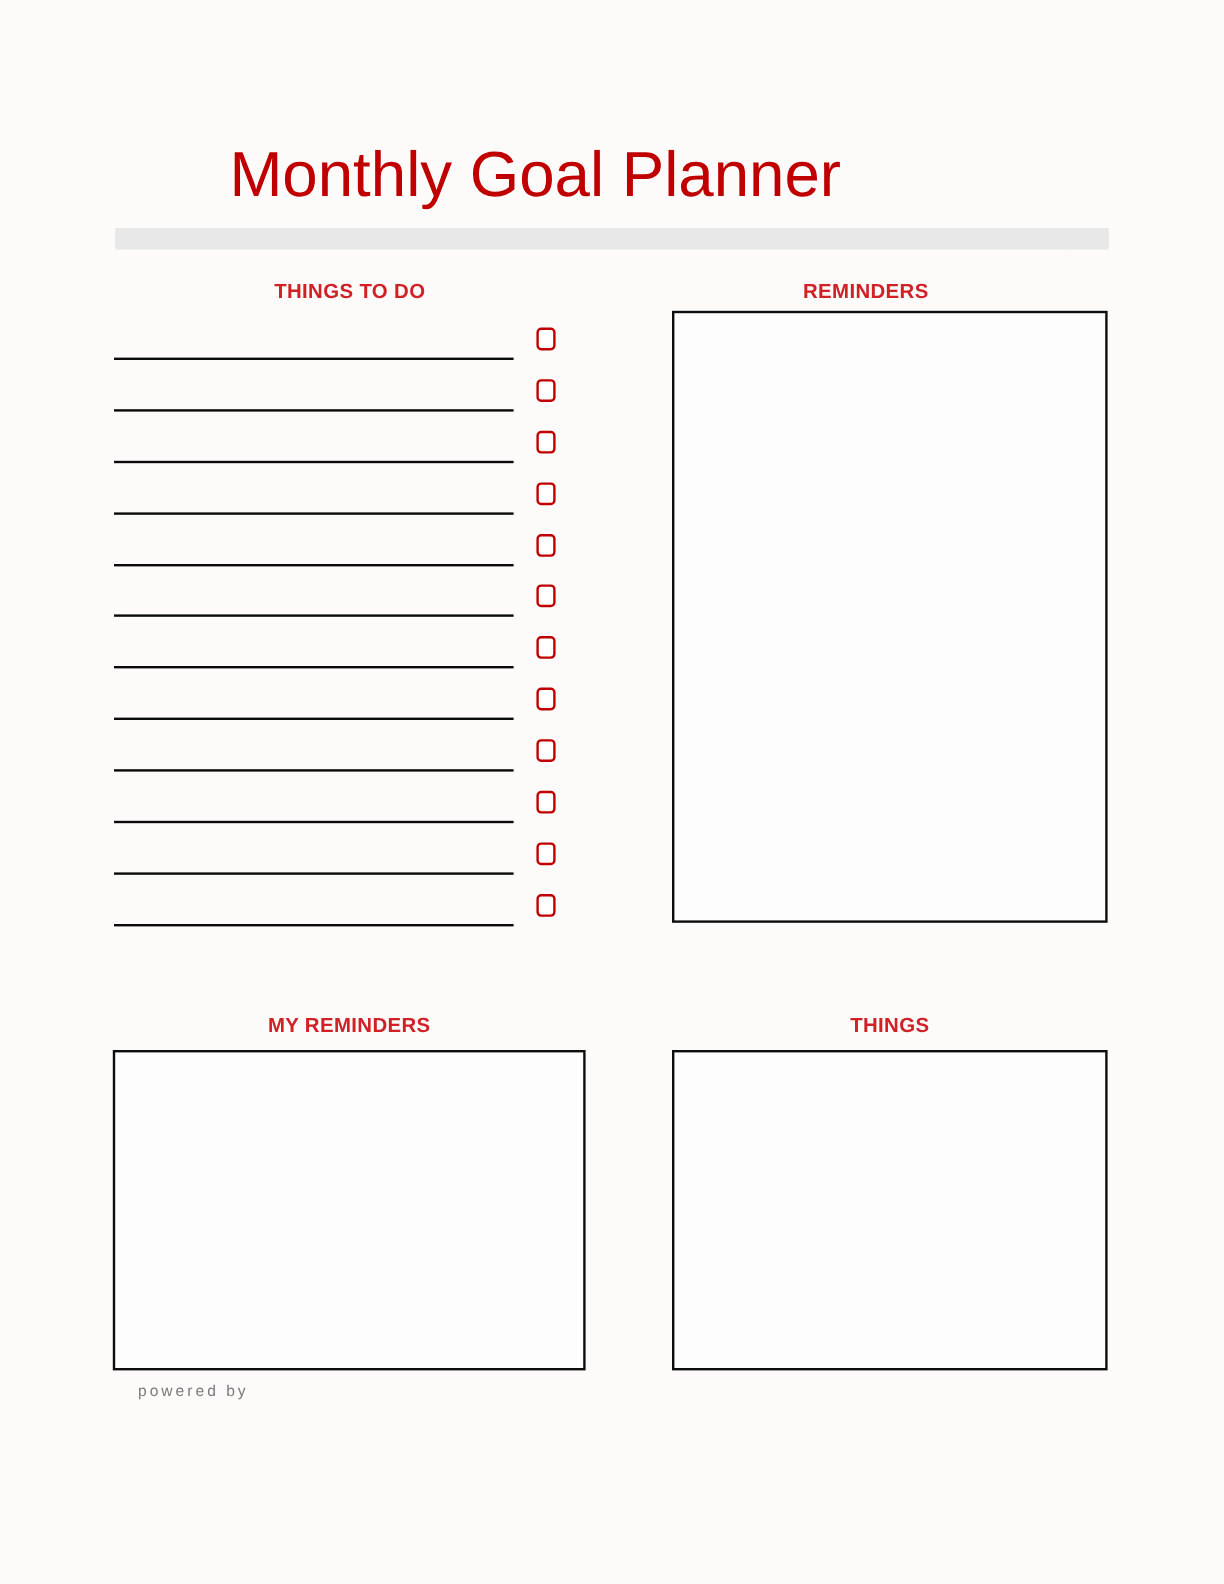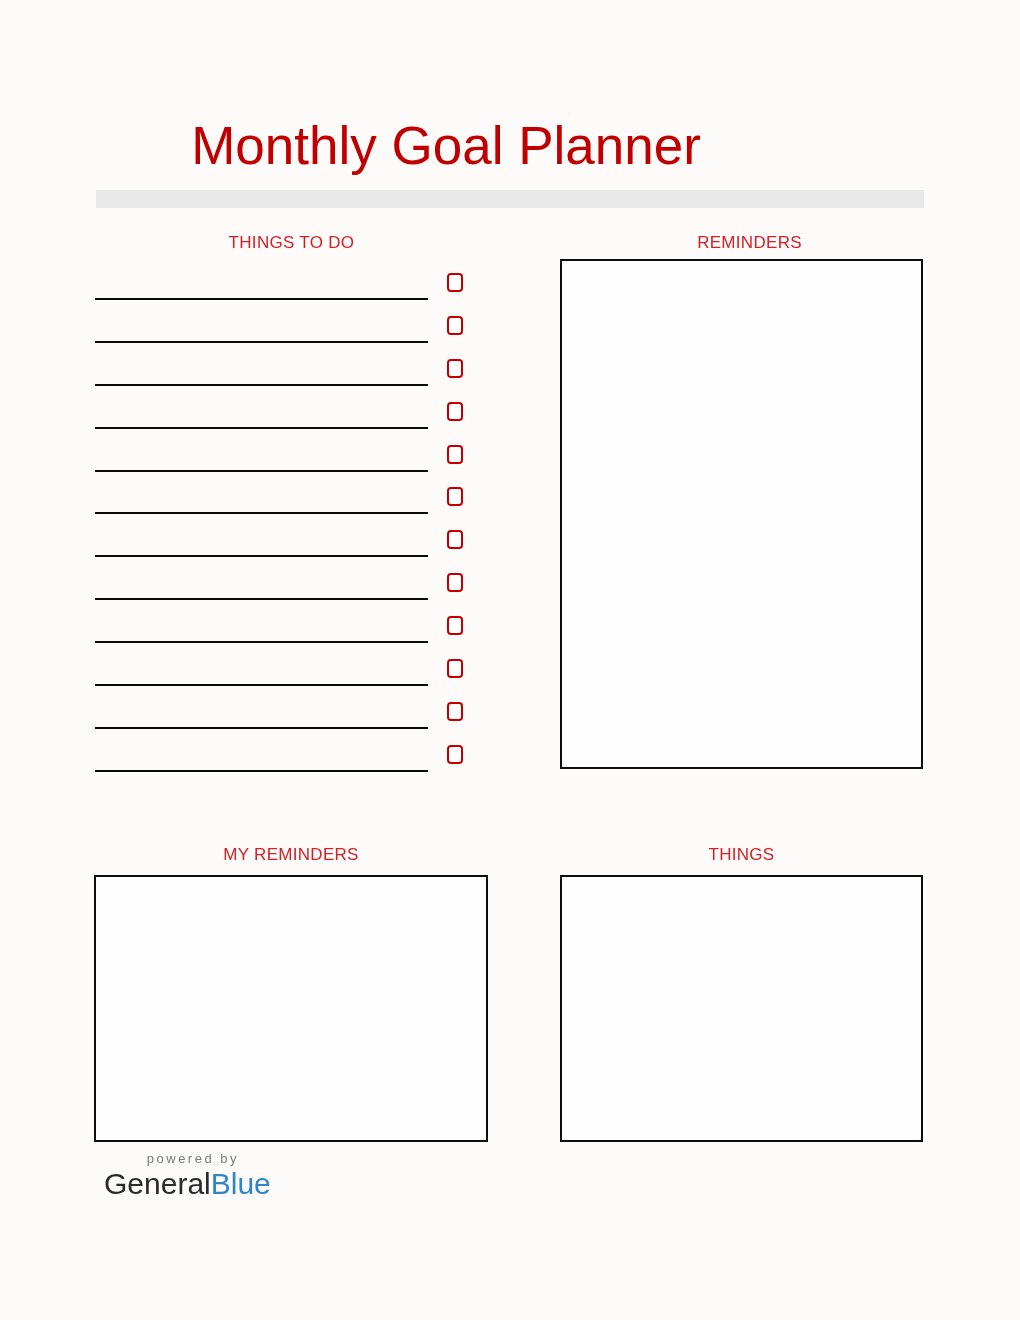--- a/index.html
+++ b/index.html
@@ -28,27 +28,27 @@
   }
   .title-divider {
     position: absolute;
     left: 96px; top: 163px;
     width: 828px; height: 18px;
     background: #e8e8e8;
   }
   .section-heading {
     position: absolute;
     font-size: 17px;
-    font-weight: 400;
+    font-weight: 700;
     letter-spacing: 0.3px;
     color: #d22027;
     text-align: center;
   }
   #todo-heading     { left: 95px;  top: 206px; width: 393px; }
-  #reminders-heading{ left: 568px; top: 206px; width: 363px; }
+  #reminders-heading{ left: 540px; top: 206px; width: 363px; }
   #priorities-heading{ left: 94px; top: 818px; width: 394px; }
   #notes-heading    { left: 560px; top: 818px; width: 363px; }
 
   .todo-list {
     position: absolute;
     left: 95px; top: 230px;
     width: 373px;
   }
   .todo-row {
     position: relative;
@@ -181,16 +181,15 @@
     <div class="box" id="priorities-box"></div>
   </section>
 
   <section>
     <h2 class="section-heading" id="notes-heading">THINGS</h2>
     <div class="box" id="notes-box"></div>
   </section>
 
   <div class="footer">
     <div class="powered-by">powered by</div>
-    <div class="brand"><span>General</span><span class="blue">Blue</span></div>
   </div>
 
 </div>
 
 </body></html>

